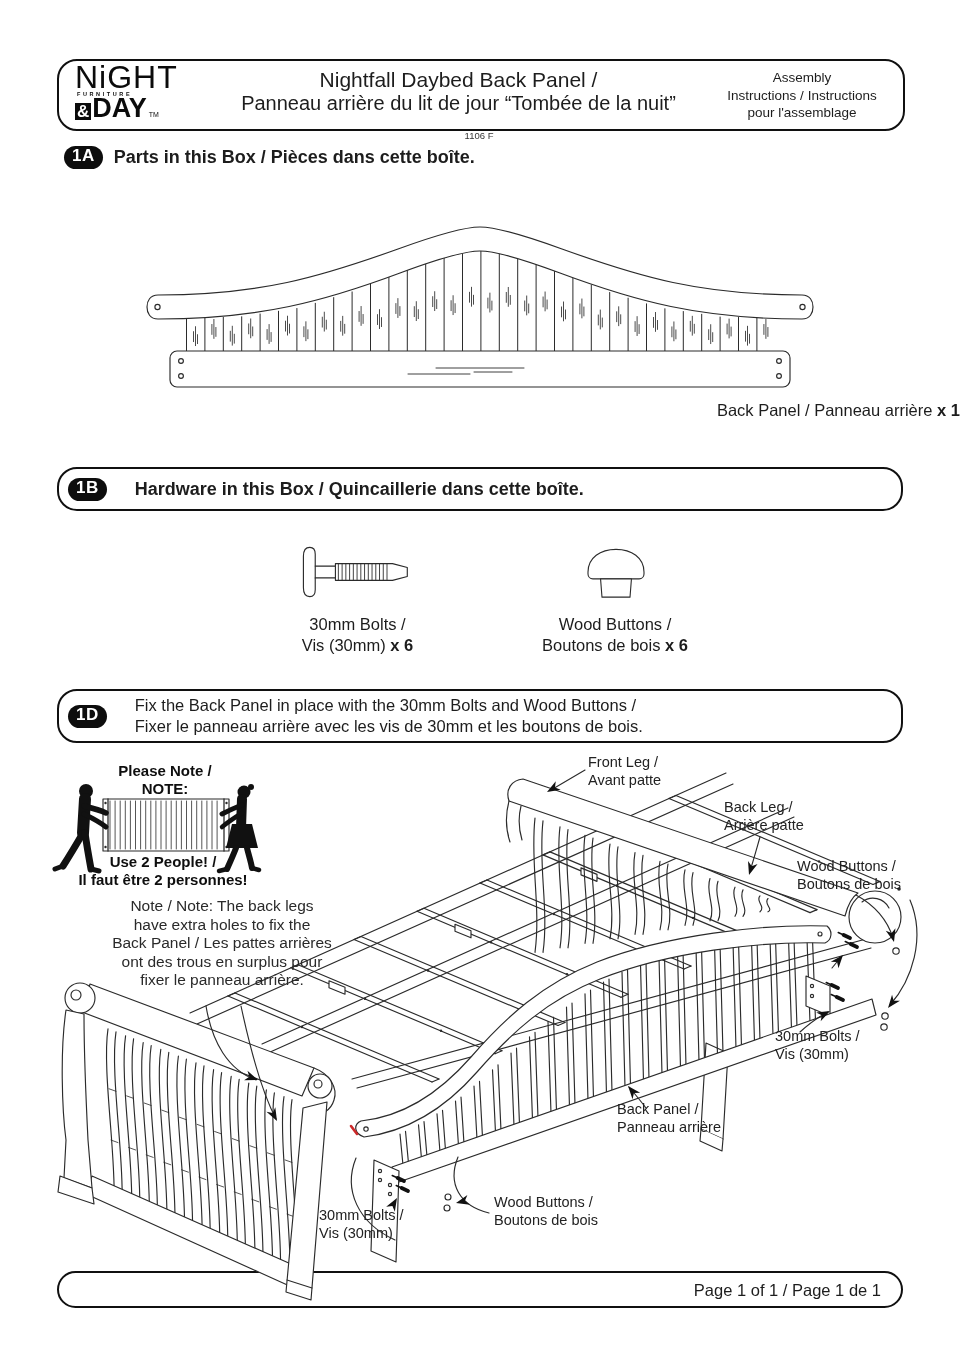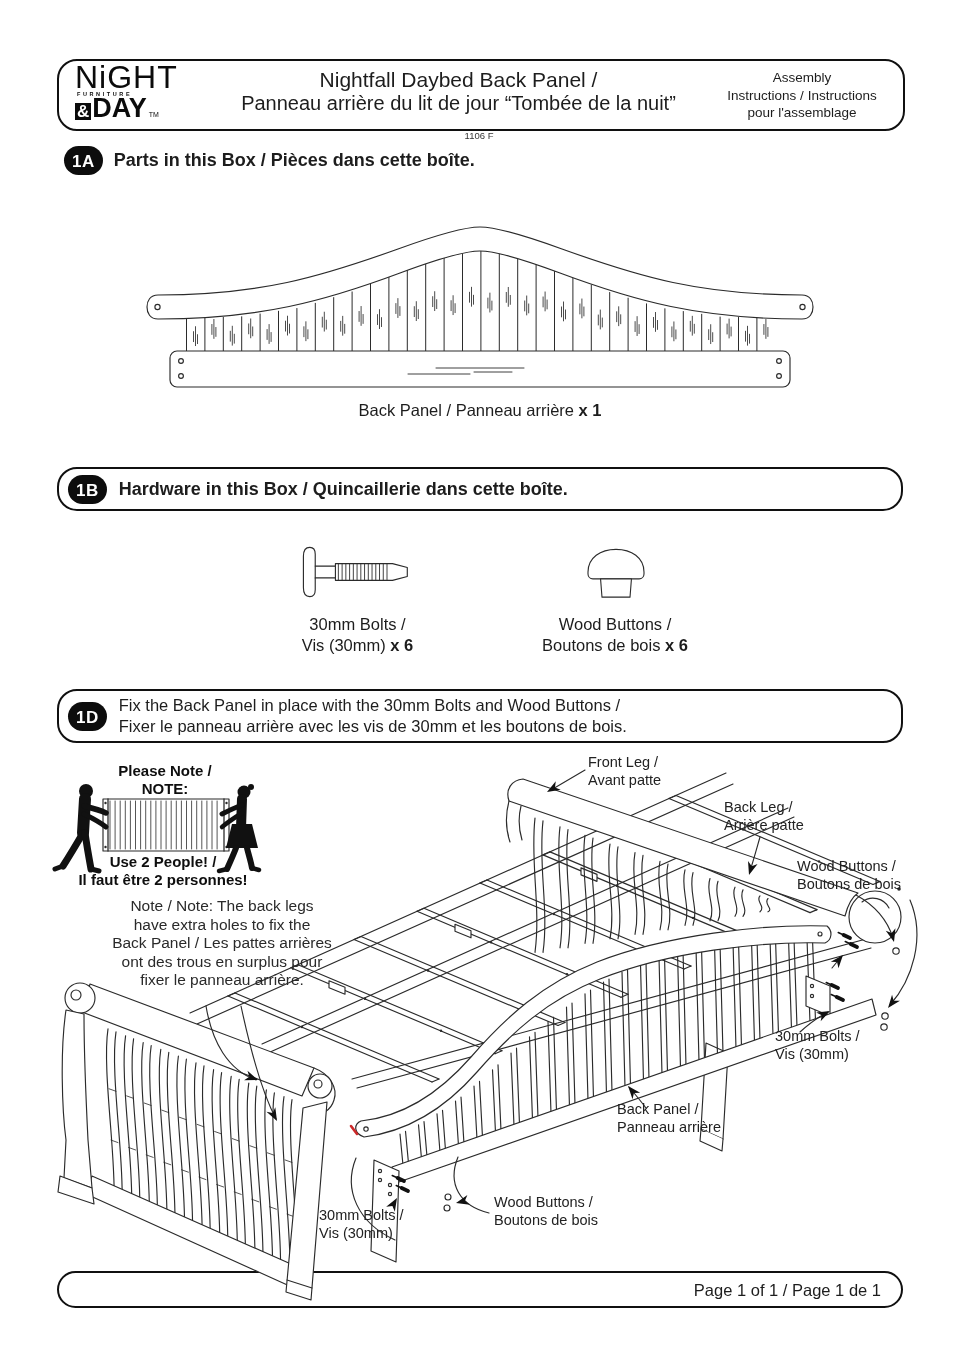--- a/index.html
+++ b/index.html
@@ -10,25 +10,25 @@
   .logo-furn{font-size:5.5px;letter-spacing:2.6px;font-weight:700;margin:1px 0 0 2px}
   .logo-bottom{font-size:27px;font-weight:900;display:flex;align-items:baseline}
   .amp{background:#0b0b0b;color:#fff;font-size:17px;padding:0 2px;margin-right:1px;line-height:1}
   .tm{font-size:7px;font-weight:400;margin-left:2px}
   .header-title{position:absolute;left:150px;right:195px;top:7px;text-align:center}
   .t1{font-size:21px}
   .t2{font-size:20px;}
   .header-corner{position:absolute;right:12px;top:8px;width:178px;text-align:center;font-size:13.5px;line-height:1.3}
   .form-number{position:absolute;left:57px;top:130px;width:844px;text-align:center;font-size:9.5px;color:#333}
   .sec-head{position:absolute;left:64px;top:146px;display:flex;align-items:center;gap:11px}
-  .badge{display:inline-block;background:#0d0d0d;color:#fff;font-weight:800;font-size:17px;padding:6px 8px 3px;border-radius:15px;letter-spacing:.5px}
+  .badge{display:inline-block;background:#0d0d0d;color:#fff;font-weight:800;font-size:17px;padding:0 8px 3px;border-radius:15px;letter-spacing:.5px}
   .sec-title{font-weight:800;font-size:18px}
   .panel-svg{position:absolute;left:140px;top:211px;width:680px;height:186px}
-  .panel-caption{position:absolute;left:0;top:401px;width:960px;text-align:center;font-size:16.5px}
-  .sec-box{position:absolute;left:57px;border:2.4px solid #101010;border-radius:20px;display:flex;align-items:center;gap:12px;padding-left:9px;box-sizing:border-box;background:#fff}
+  .panel-caption{position:absolute;left:0;top:401px;width:960px;text-align:right;font-size:16.5px}
+  .sec-box{position:absolute;left:57px;border:2.4px solid #101010;border-radius:20px;display:flex;align-items:center;gap:28px;padding-left:9px;box-sizing:border-box;background:#fff}
   .sec-1b{top:467px;width:846px;height:44px}
   .sec-1d{top:689px;width:846px;height:54px}
   .sec-title-2{font-weight:400;font-size:16.5px;line-height:1.3}
   .bolt-svg{position:absolute;left:298px;top:543px;width:128px;height:58px}
   .button-svg{position:absolute;left:584px;top:546px;width:64px;height:56px}
   .hw-caption{position:absolute;text-align:center;font-size:16.5px;line-height:1.25}
   .hw-bolt{left:255px;top:614px;width:205px}
   .hw-button{left:505px;top:614px;width:220px}
   .diagram-svg{position:absolute;left:0;top:752px;width:960px;height:560px;z-index:3;pointer-events:none}
   .footer-pill{position:absolute;left:57px;top:1271px;width:846px;height:37px;border:2.4px solid #101010;border-radius:19px;box-sizing:border-box;background:#fff;z-index:1}

